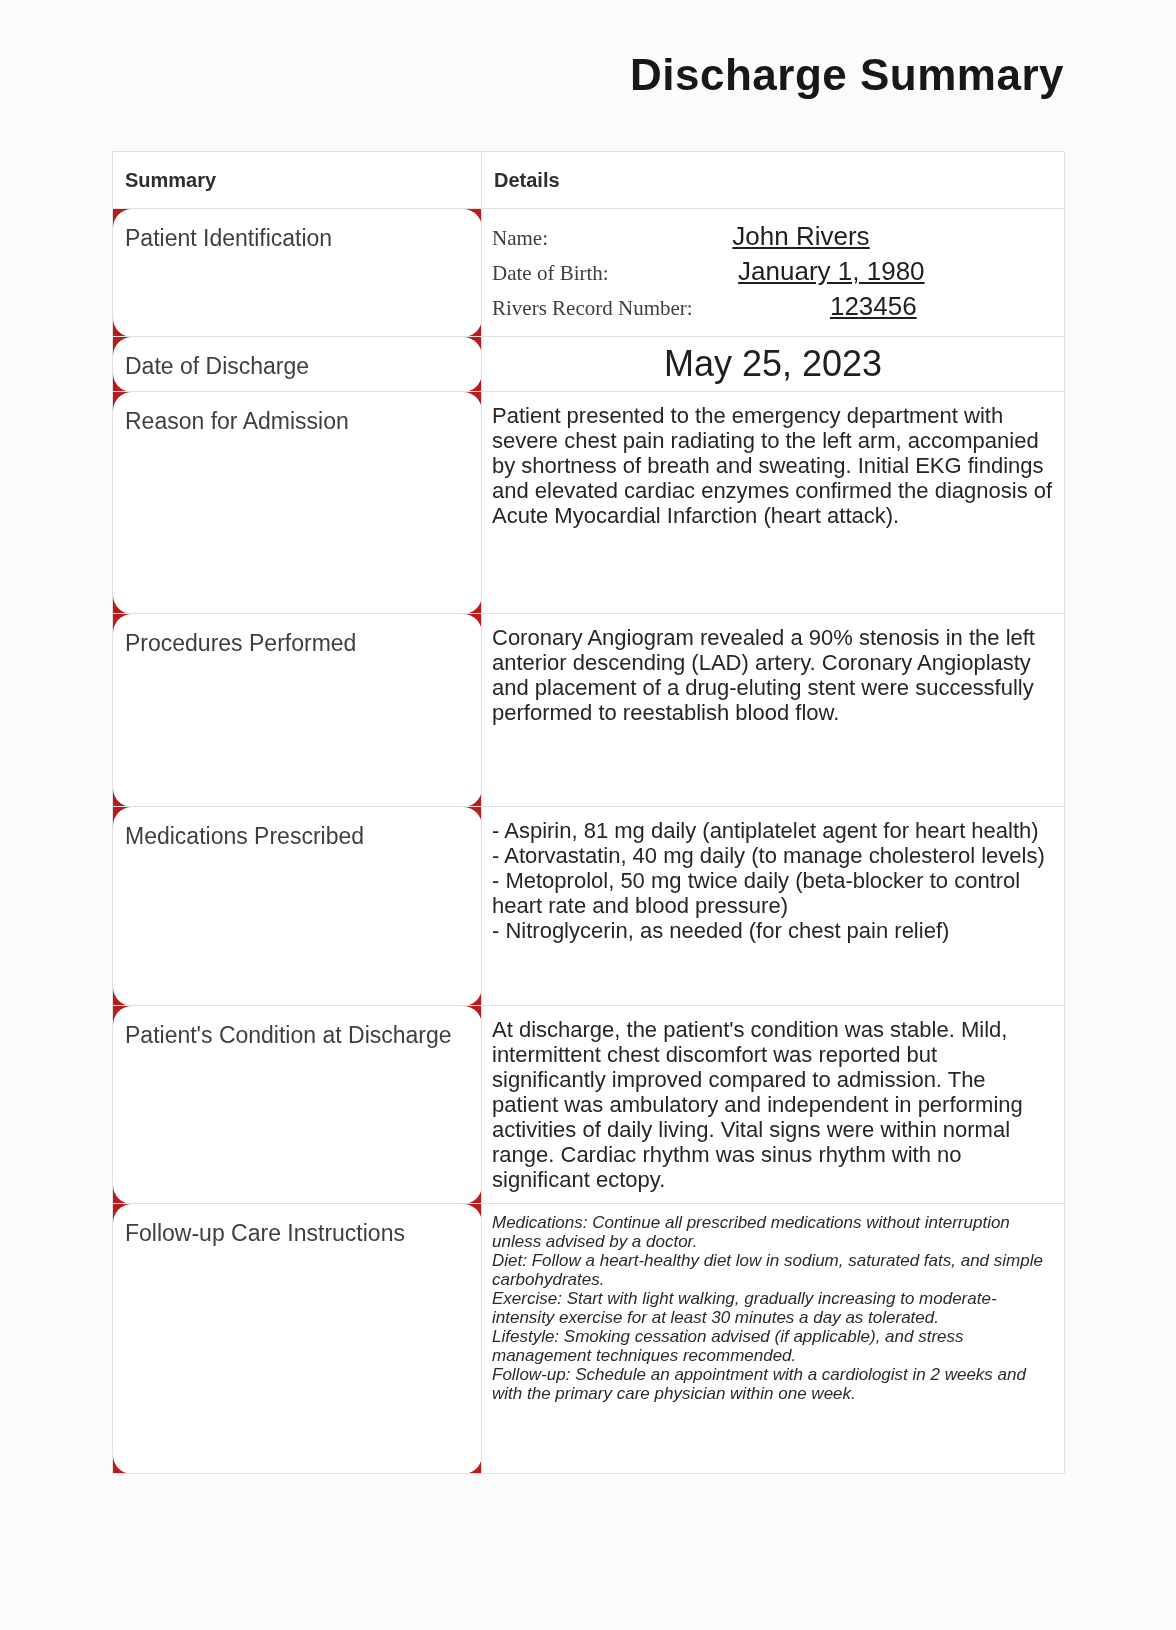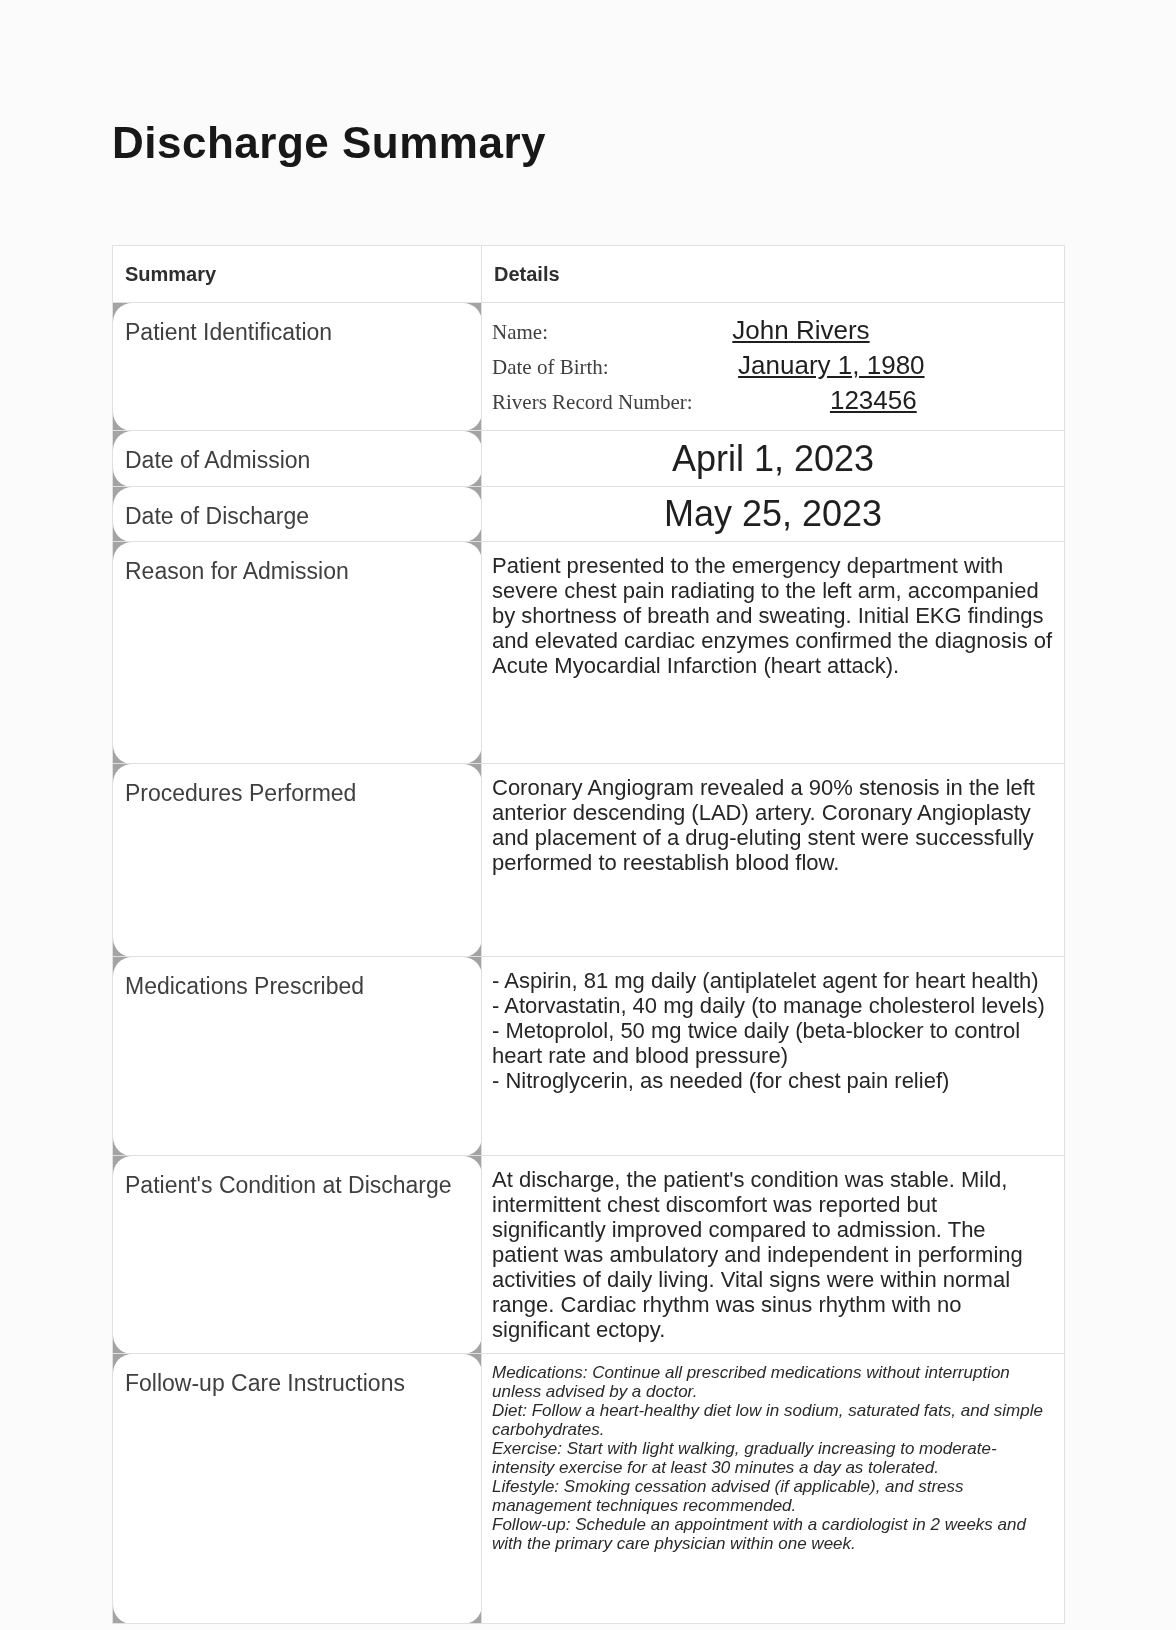--- a/index.html
+++ b/index.html
@@ -8,34 +8,34 @@
     width: 1176px;
     height: 1630px;
     background: #fbfbfb;
     font-family: "Liberation Sans", sans-serif;
     color: #262626;
     overflow: hidden;
   }
   .doc { width: 952px; margin: 0 auto; }
   .title {
     margin: 0;
-    padding-top: 116px;
+    padding-top: 48px;
     font-size: 44px;
     line-height: 53px;
     font-weight: bold;
     letter-spacing: 0.5px;
-    text-align: left;
+    text-align: right;
     color: #181818;
   }
   table.summary-table {
-    margin-top: 76px;
+    margin-top: 50px;
     width: 952px;
     border-collapse: collapse;
     table-layout: fixed;
-    background: #a3a3a3;
+    background: #b91c1c;
   }
   col.c-summary { width: 369px; }
   col.c-details { width: 583px; }
   th, td {
     border: 1px solid #e0e0e0;
     background: #ffffff;
     vertical-align: top;
     text-align: left;
   }
   th {
@@ -113,24 +113,20 @@
             <span class="field-label">Date of Birth:</span>
             <span class="field-value">January 1, 1980</span>
           </div>
           <div class="field-row">
             <span class="field-label">Rivers Record Number:</span>
             <span class="field-value">123456</span>
           </div>
         </td>
       </tr>
 
-      <tr class="r-admission">
-        <td class="label-cell">Date of Admission</td>
-        <td class="date-cell">April 1, 2023</td>
-      </tr>
 
       <tr class="r-discharge">
         <td class="label-cell">Date of Discharge</td>
         <td class="date-cell">May 25, 2023</td>
       </tr>
 
       <tr class="r-reason">
         <td class="label-cell">Reason for Admission</td>
         <td class="detail-cell">
           <p class="para">Patient presented to the emergency department with severe chest pain radiating to the left arm, accompanied by shortness of breath and sweating. Initial EKG findings and elevated cardiac enzymes confirmed the diagnosis of Acute Myocardial Infarction (heart attack).</p>

